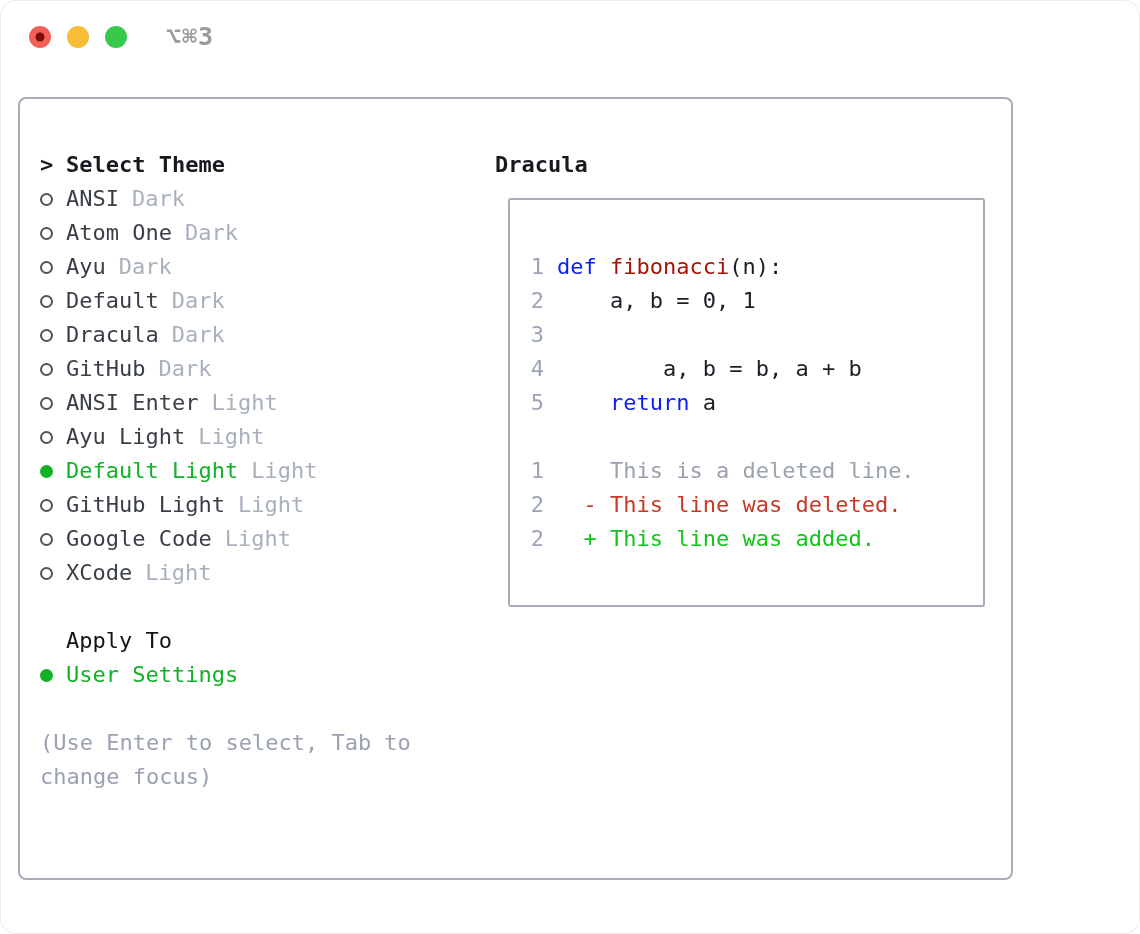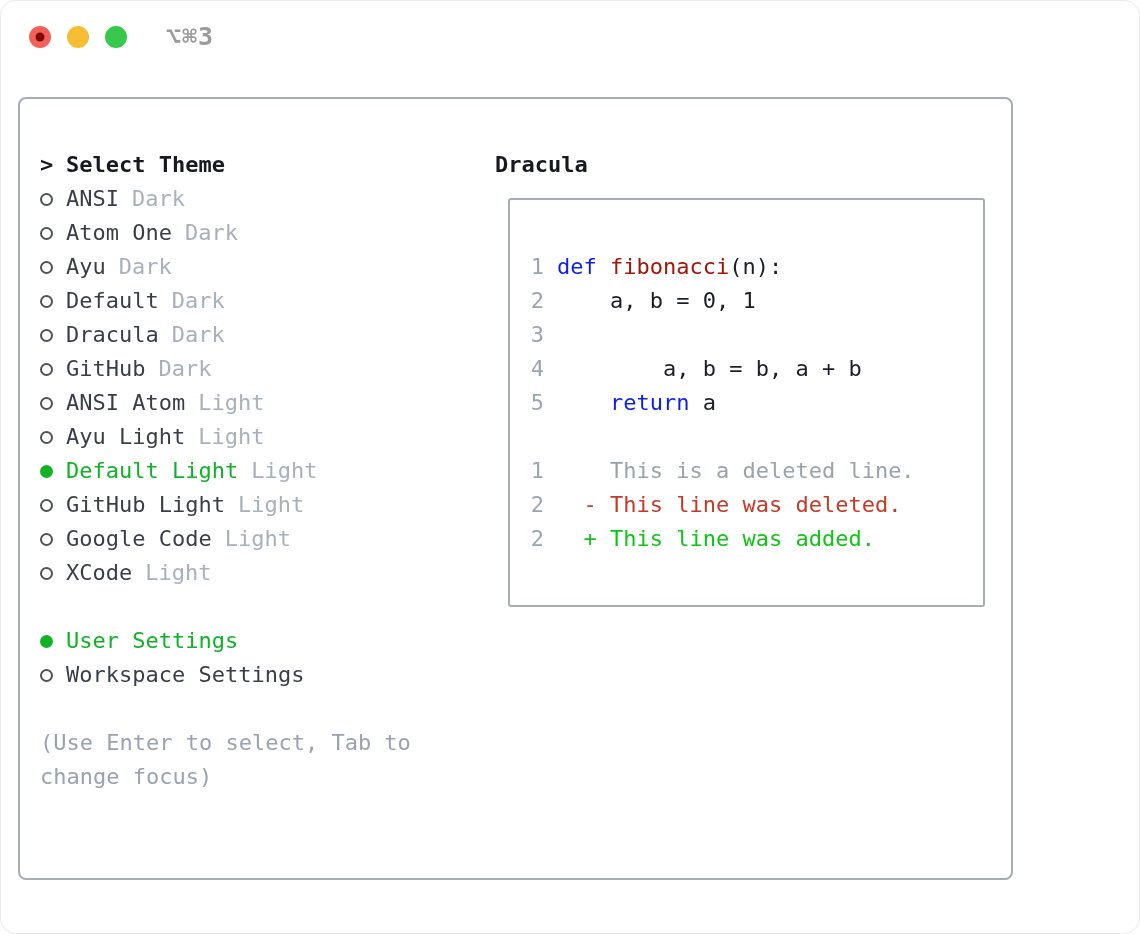--- a/index.html
+++ b/index.html
@@ -128,21 +128,21 @@
             <span class="marker">
               <span class="circle"></span>
             </span>
             <span class="item-name">GitHub</span>
             <span class="item-variant">Dark</span>
           </div>
           <div class="row">
             <span class="marker">
               <span class="circle"></span>
             </span>
-            <span class="item-name">ANSI Atom</span>
+            <span class="item-name">ANSI Enter</span>
             <span class="item-variant">Light</span>
           </div>
           <div class="row">
             <span class="marker">
               <span class="circle"></span>
             </span>
             <span class="item-name">Ayu Light</span>
             <span class="item-variant">Light</span>
           </div>
           <div class="row">
@@ -170,33 +170,31 @@
             <span class="marker">
               <span class="circle"></span>
             </span>
             <span class="item-name">XCode</span>
             <span class="item-variant">Light</span>
           </div>
         </div>
 
       <div class="spacer"></div>
 
+      <div class="row">
+        <span class="marker"></span>
+        <span class="apply-title">Apply To</span>
+      </div>
 
       <div id="apply-list">
           <div class="row">
             <span class="marker">
               <span class="circle filled"></span>
             </span>
             <span class="item-name selected">User Settings</span>
-          </div>
-          <div class="row">
-            <span class="marker">
-              <span class="circle"></span>
-            </span>
-            <span class="item-name">Workspace Settings</span>
           </div>
         </div>
 
       <div class="spacer"></div>
 
       <div class="help">(Use Enter to select, Tab to change focus)</div>
     </div>
 
     <div class="preview-title">Dracula</div>
 

